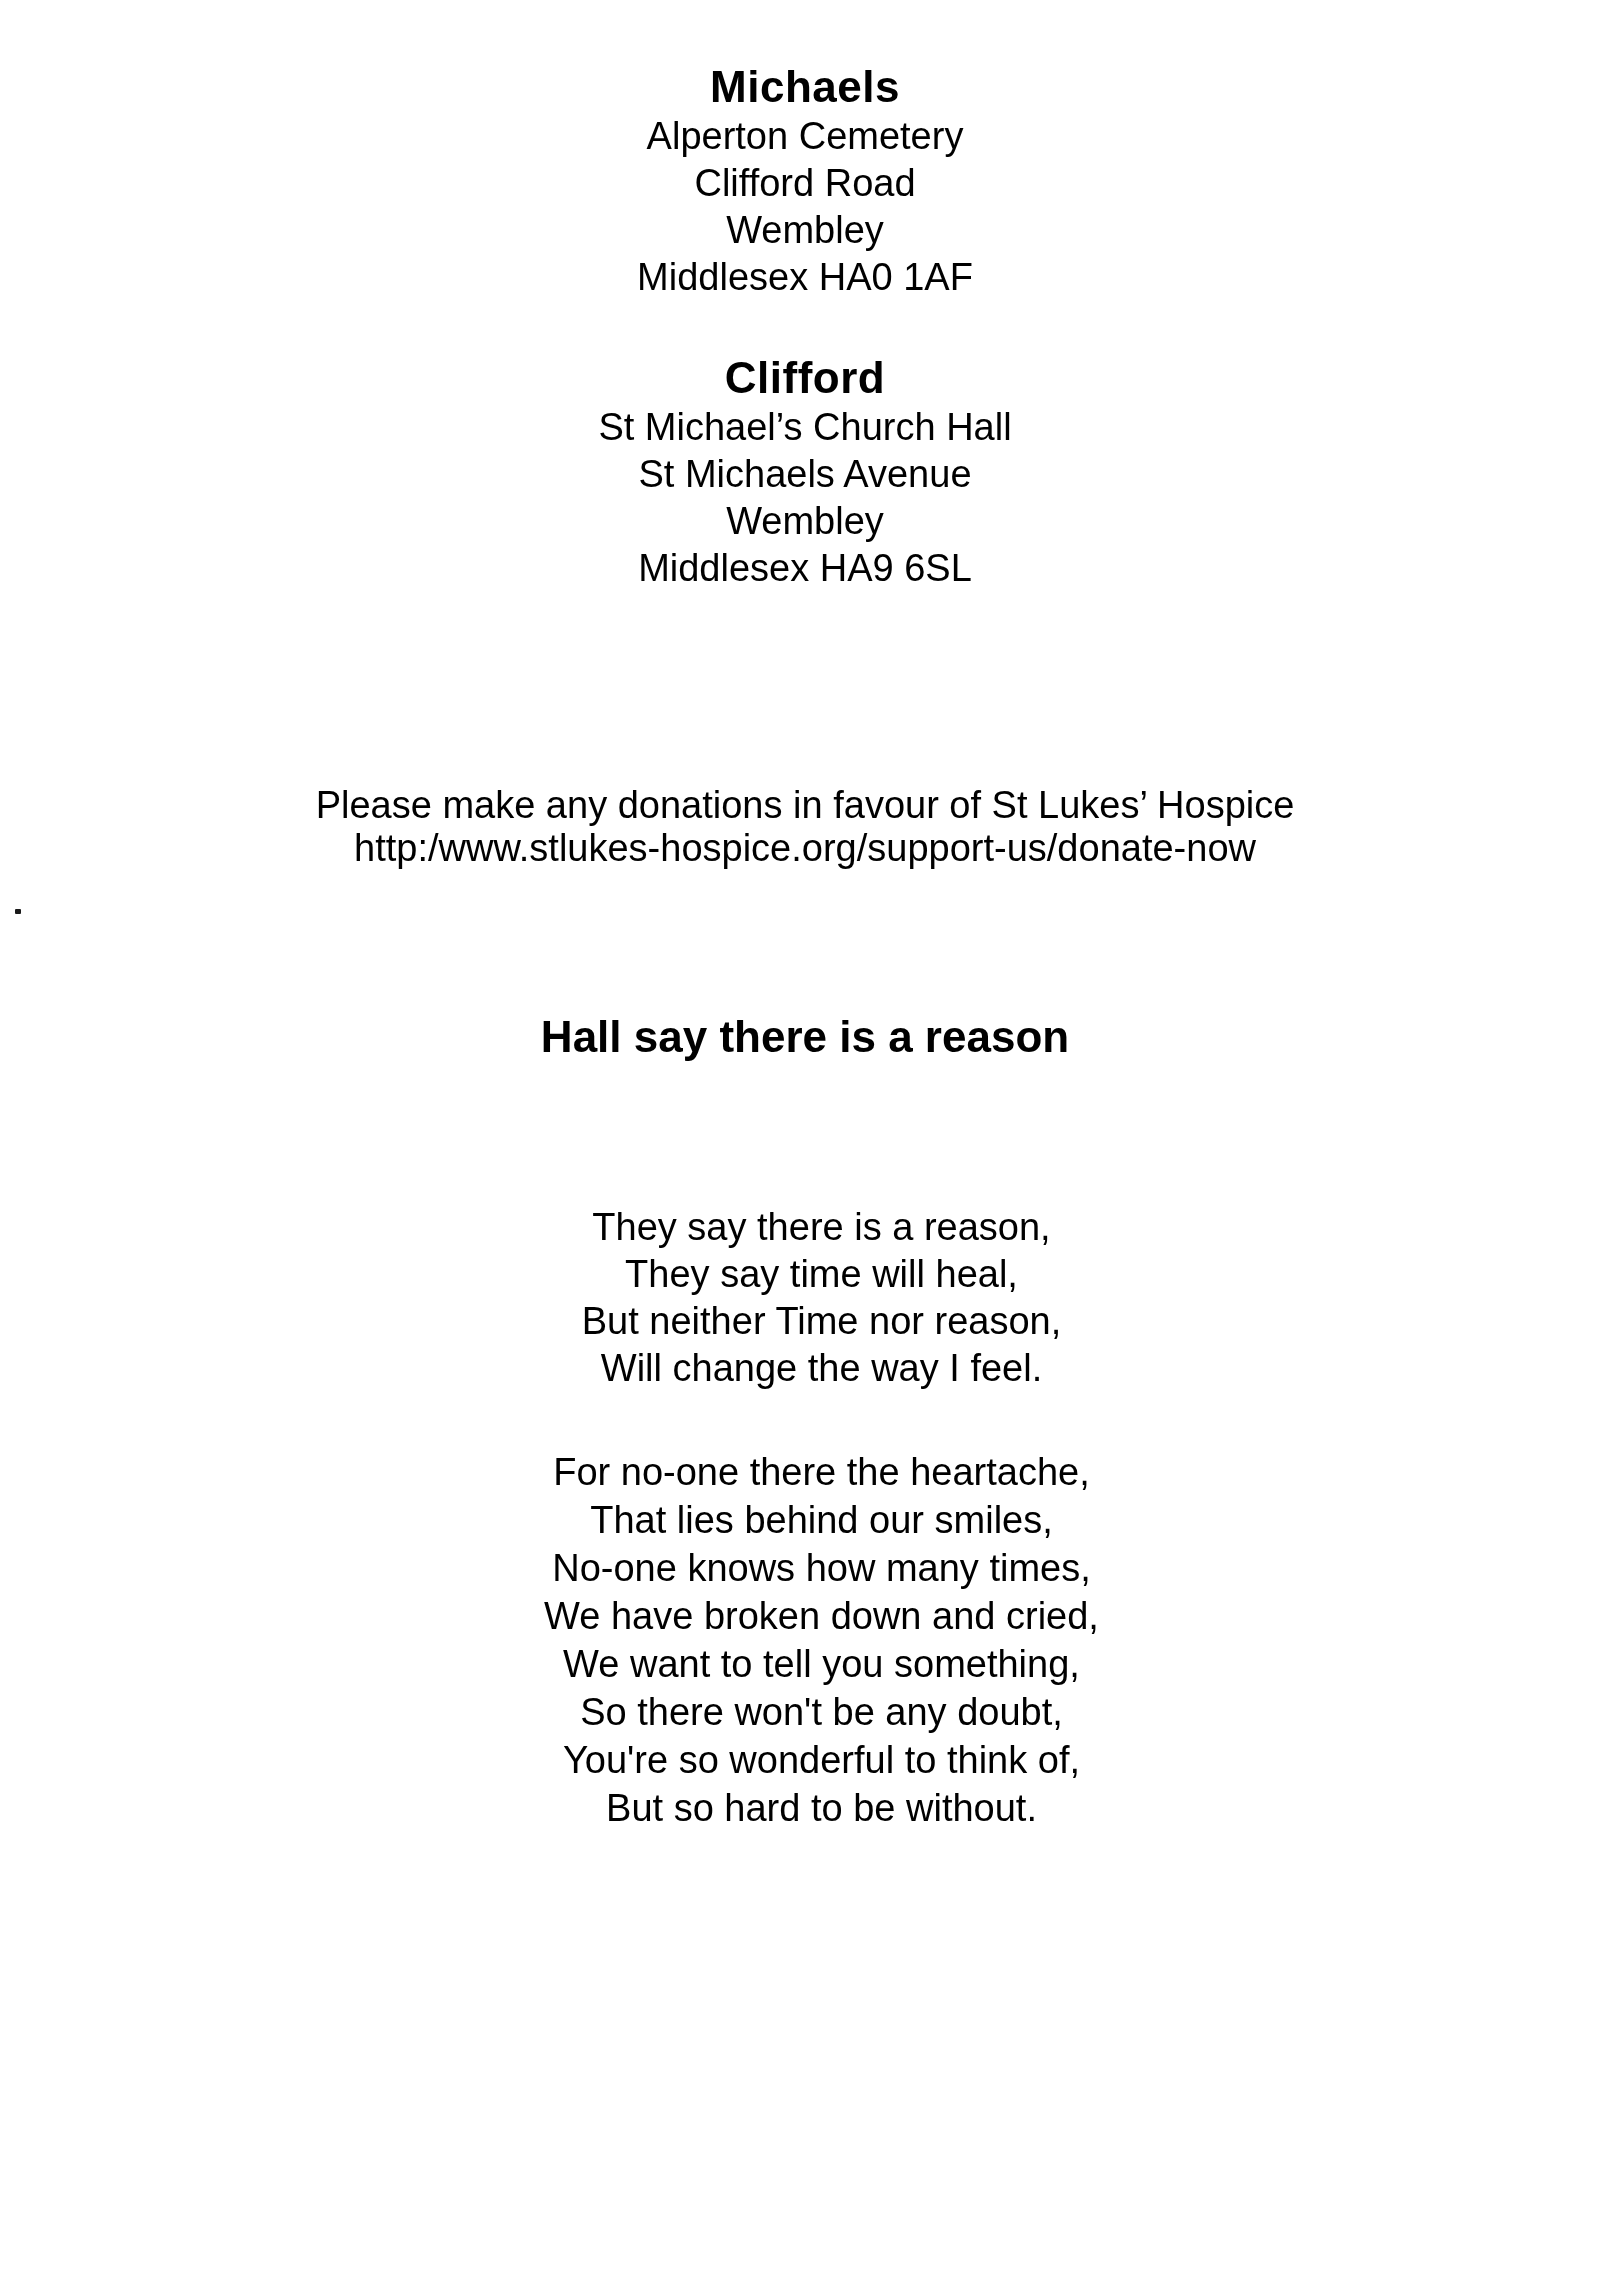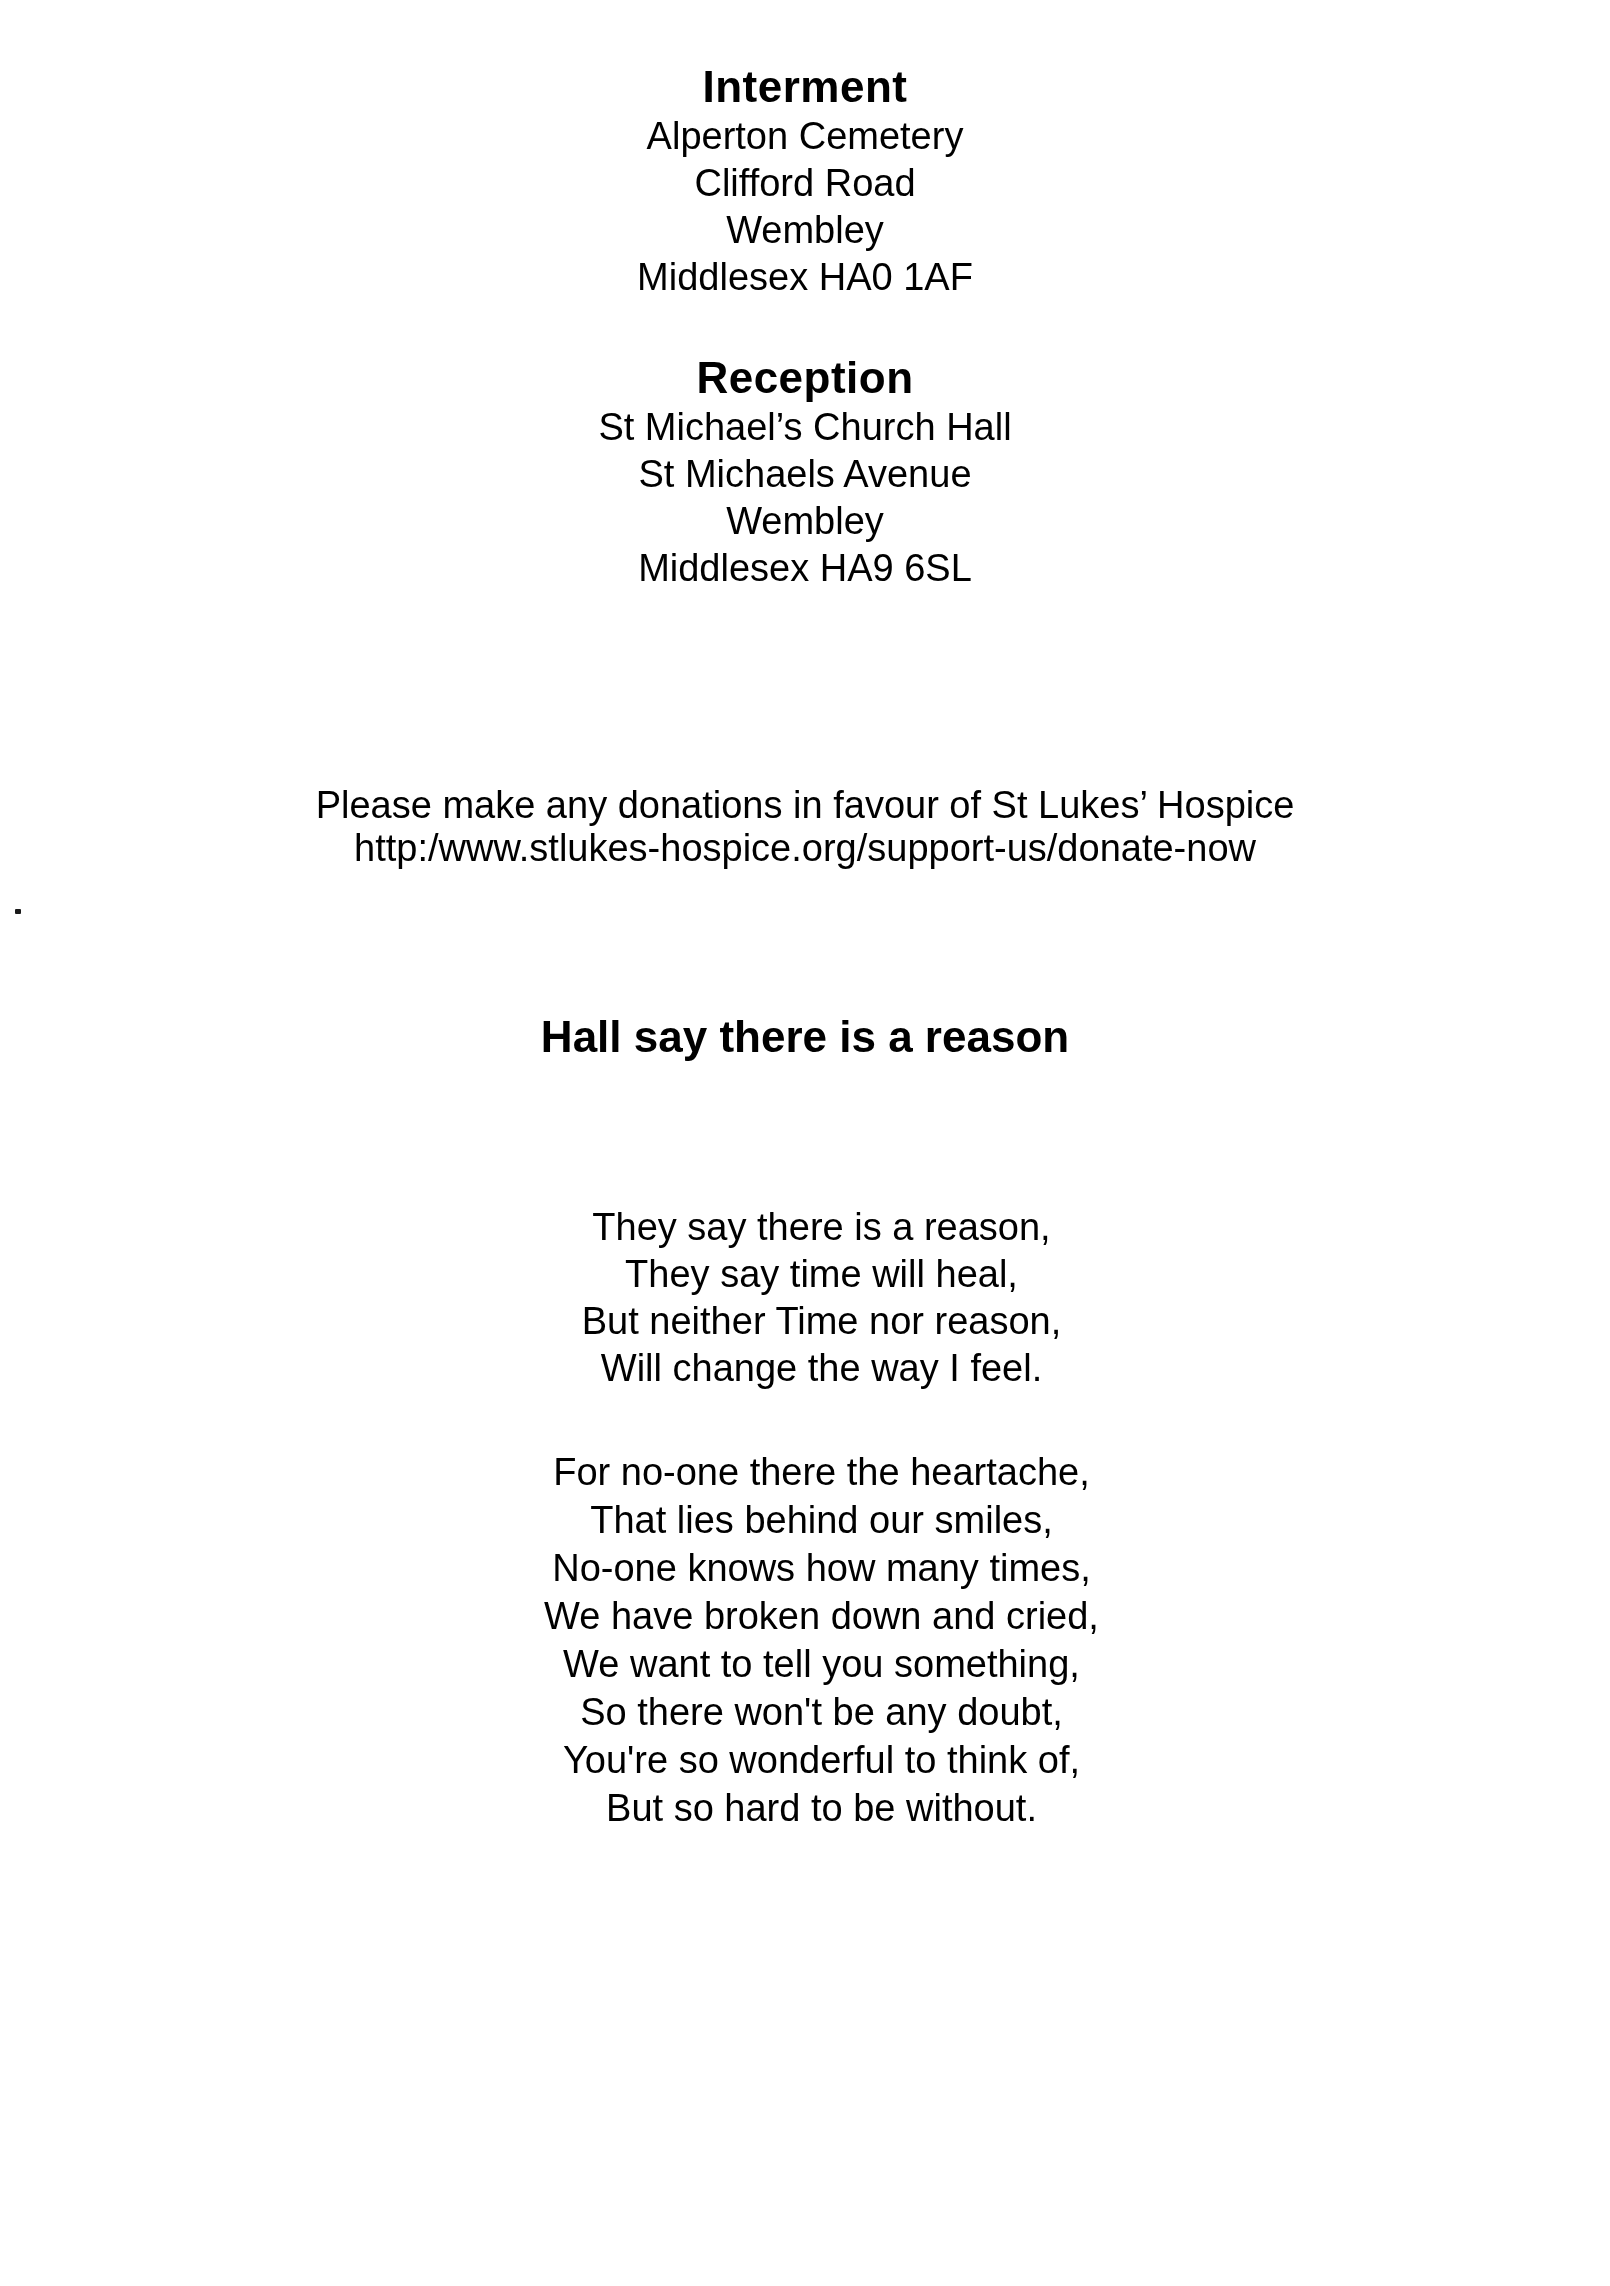--- a/index.html
+++ b/index.html
@@ -73,29 +73,29 @@
   #sec-poem-title { top: 1011px; }
   #sec-stanza1 { top: 1204px; }
   #sec-stanza2 { top: 1448px; }
 </style>
 </head>
 <body>
 
 <div class="page">
 
   <div class="section" id="sec-interment">
-    <div class="heading">Interment</div>
+    <div class="heading">Michaels</div>
     <div class="body-line">Alperton Cemetery</div>
     <div class="body-line">Clifford Road</div>
     <div class="body-line">Wembley</div>
     <div class="body-line">Middlesex HA0 1AF</div>
   </div>
 
   <div class="section" id="sec-reception">
-    <div class="heading">Reception</div>
+    <div class="heading">Clifford</div>
     <div class="body-line">St Michael’s Church Hall</div>
     <div class="body-line">St Michaels Avenue</div>
     <div class="body-line">Wembley</div>
     <div class="body-line">Middlesex HA9 6SL</div>
   </div>
 
   <div class="section" id="sec-donations">
     <div class="para-line">Please make any donations in favour of St Lukes’ Hospice</div>
     <div class="para-line">http:/www.stlukes-hospice.org/support-us/donate-now</div>
   </div>

